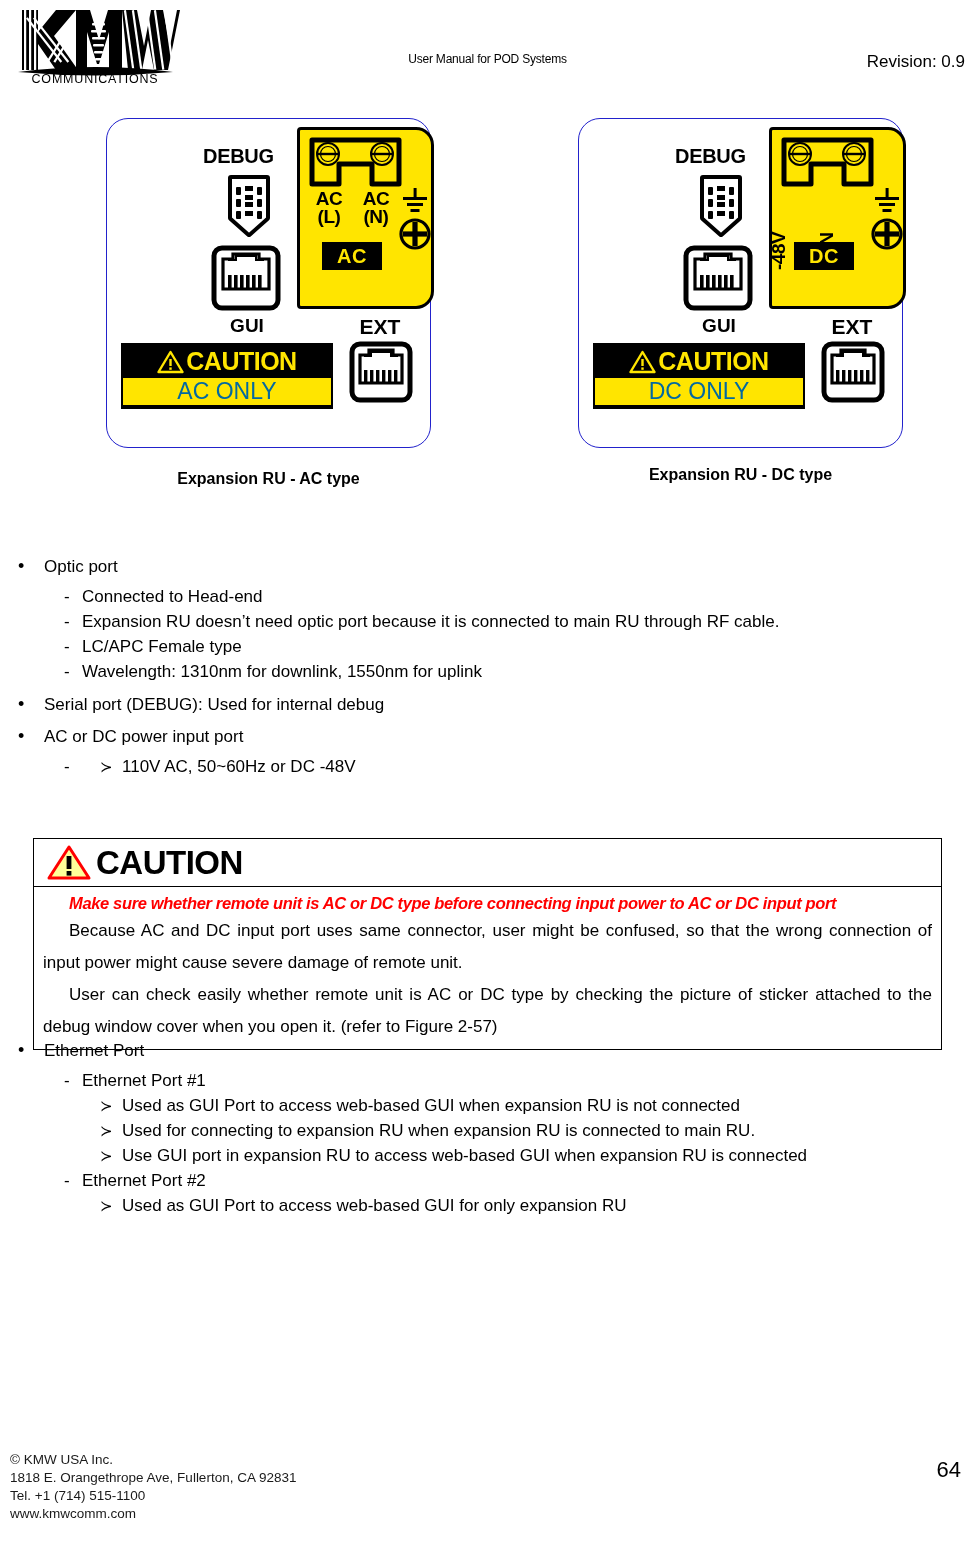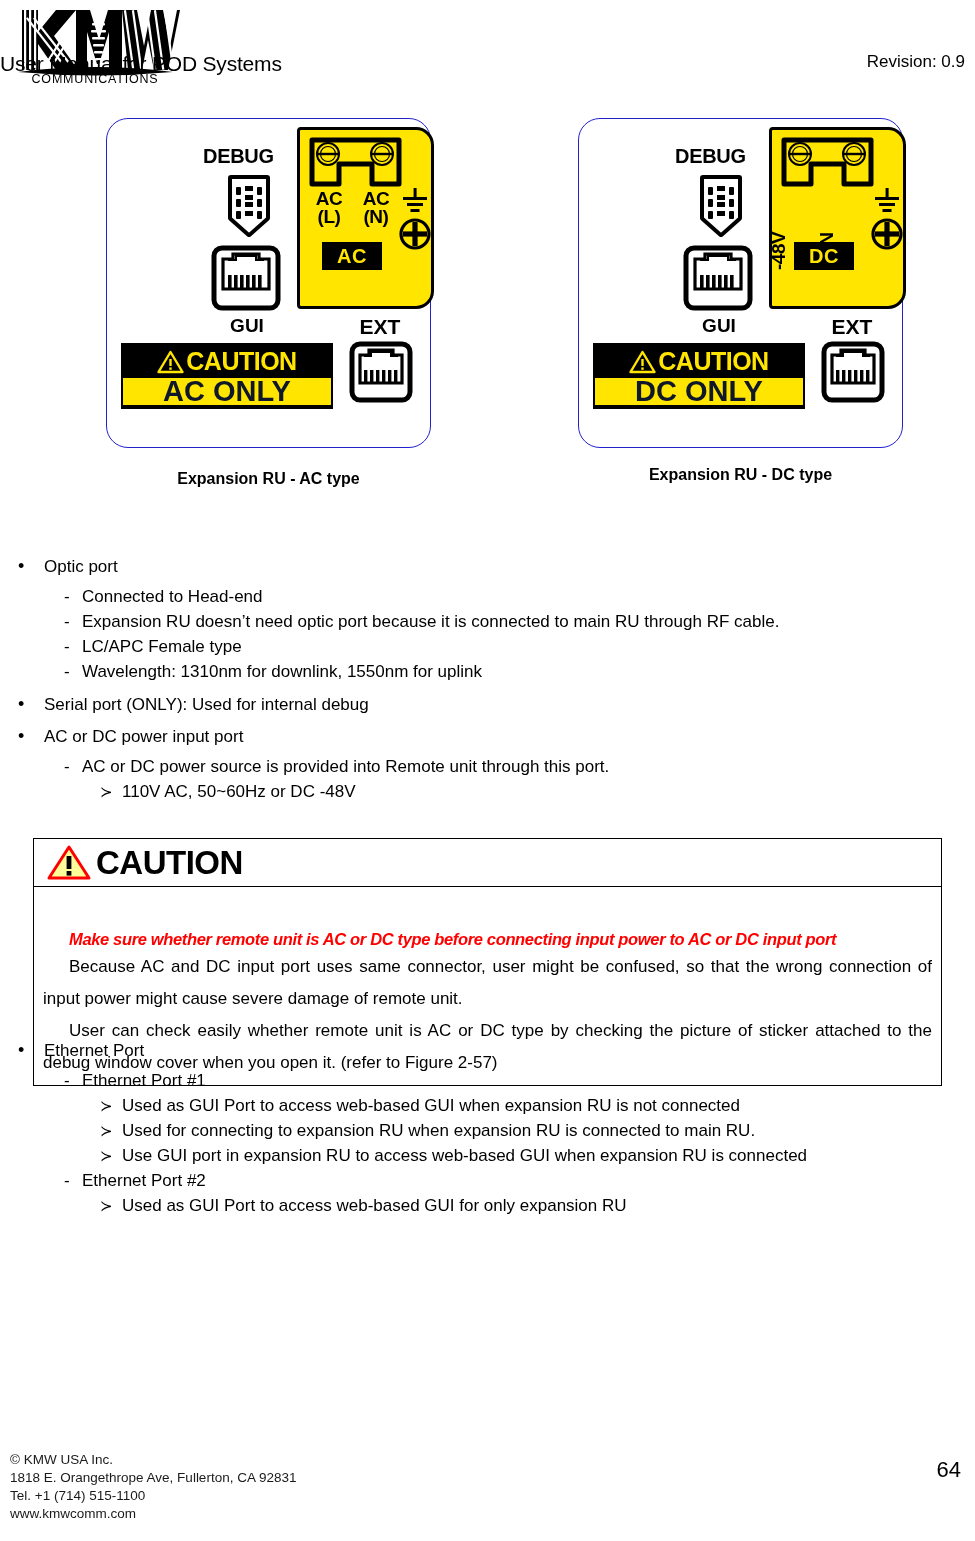--- a/index.html
+++ b/index.html
@@ -22,21 +22,22 @@
   }
   .logo-wrap {
     position: absolute;
     left: 10px; top: 6px;
     width: 170px; height: 78px;
   }
   .logo-svg { display: block; }
   .header-title {
     position: absolute;
     left: 0; right: 0; top: 52px;
-    font-size: 21px;
+    text-align: center;
+    font-size: 12px;
     letter-spacing: -0.2px;
   }
   .header-rev {
     position: absolute;
     right: 10px; top: 52px;
     font-size: 17px;
   }
 
   
   .figure-area {
@@ -174,23 +175,23 @@
     color: #ffe500;
     font-weight: bold;
     font-size: 25px;
     line-height: 25px;
     letter-spacing: -0.5px;
     font-family: "Liberation Sans", sans-serif;
   }
   .sticker-bot {
     height: 27px;
     background: #ffe500;
-    color: #0f172a;
-    font-weight: bold;
-    font-size: 29px;
+    color: #0369a1;
+    font-weight: normal;
+    font-size: 23px;
     line-height: 27px;
     text-align: center;
     letter-spacing: 0px;
   }
 
   .fig-subcap {
     position: absolute;
     font-weight: bold;
     font-size: 16px;
     text-align: center;
@@ -277,21 +278,20 @@
   .cb-body { padding: 5px 9px 6px 9px; }
   .cb-redline {
     color: #ff0000;
     font-weight: bold;
     font-style: italic;
     font-size: 16.5px;
     line-height: 23px;
     text-indent: 26px;
     letter-spacing: -0.35px;
     white-space: nowrap;
-    margin-top: 36px;
   }
   .cb-para {
     font-size: 17px;
     line-height: 32px;
     text-align: justify;
     text-indent: 26px;
     margin: 0;
   }
 
   
@@ -571,27 +571,26 @@
     <li class="b1">
       <span>Optic port</span>
       <ul class="lvl2">
         <li class="b2">Connected to Head-end</li>
         <li class="b2">Expansion RU doesn’t need optic port because it is connected to main RU through RF cable.</li>
         <li class="b2">LC/APC Female type</li>
         <li class="b2">Wavelength: 1310nm for downlink, 1550nm for uplink</li>
       </ul>
     </li>
 
-    <li class="b1">Serial port (ONLY): Used for internal debug</li>
+    <li class="b1">Serial port (DEBUG): Used for internal debug</li>
 
     <li class="b1">
       <span>AC or DC power input port</span>
       <ul class="lvl2">
         <li class="b2">
-          <span>AC or DC power source is provided into Remote unit through this port.</span>
           <ul class="lvl3">
             <li class="b3">110V AC, 50~60Hz or DC -48V</li>
           </ul>
         </li>
       </ul>
     </li>
   </ul>
 </div>
 
 <div class="caution-box">

